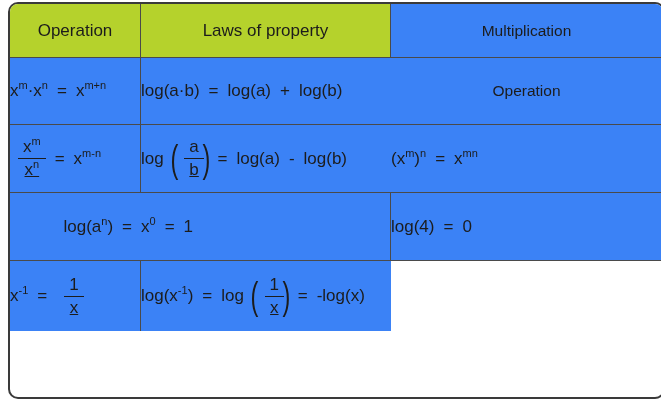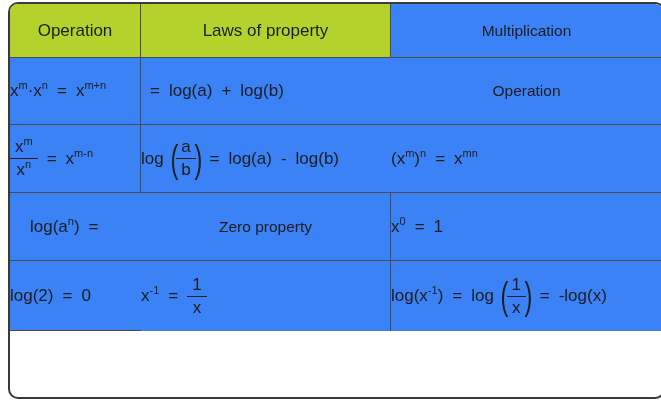--- a/index.html
+++ b/index.html
@@ -30,32 +30,32 @@
     background:#3b82f6;
   }
   .cell.c3{border-right:none;}
   .cell.rlast{border-bottom:none;}
   .cell.head{background:var(--green);font-size:17px;}
   .op-label{font-size:15.5px;}
   .formula{
     display:flex;align-items:center;
     width:100%;height:100%;font-size:17px;white-space:nowrap;
   }
-  .formula.left{justify-content:flex-start;padding-left:20px;}
+  .formula.left{justify-content:flex-end;padding-left:20px;}
   sup{
     font-size:11px;line-height:0;position:relative;top:-7px;
     vertical-align:baseline;letter-spacing:0;
   }
   .eq,.opr{margin:0 9px;}
   .frac{
     display:inline-flex;flex-direction:column;align-items:center;
-    line-height:1.15;text-align:center;
+    line-height:1.15;text-align:center;margin-left:8px;
   }
   .fnum{border-bottom:1.5px solid var(--ink);padding:0 5px 1px 5px;}
-  .fden{padding-top:1px;}
+  .fden{padding-top:1px;text-decoration:underline;}
   .bigp{
     display:inline-block;font-size:38px;font-weight:300;line-height:1;
     transform:scaleX(0.62);margin:0 -4px;
   }
   .bigp.afterfn{margin-left:0;}
   .fn{margin-right:4px;}
 </style>
 </head>
 <body>
 
@@ -73,20 +73,21 @@
   </div>
   <div class="cell c2">
     <div class="formula">
       <span><span>x</span><sup>m</sup><span>·</span><span>x</span><sup>n</sup></span>
       <span class="eq">=</span>
       <span><span>x</span><sup>m+n</sup></span>
     </div>
   </div>
   <div class="cell c3">
     <div class="formula">
+      <span>log(a·b)</span>
       <span class="eq">=</span>
       <span>log(a)</span>
       <span class="opr">+</span>
       <span>log(b)</span>
     </div>
   </div>
 
   <div class="cell c1">
     <span class="op-label">Operation</span>
   </div>
@@ -123,33 +124,30 @@
       <span><span>x</span><sup>mn</sup></span>
     </div>
   </div>
   <div class="cell c3">
     <div class="formula left">
       <span><span>log(a</span><sup>n</sup><span>)</span></span>
       <span class="eq">=</span>
     </div>
   </div>
 
-  <div class="cell c1">
-    <span class="op-label">Zero property</span>
-  </div>
   <div class="cell c2">
     <div class="formula">
       <span><span>x</span><sup>0</sup></span>
       <span class="eq">=</span>
       <span>1</span>
     </div>
   </div>
   <div class="cell c3">
     <div class="formula">
-      <span>log(2)</span>
+      <span>log(4)</span>
       <span class="eq">=</span>
       <span>0</span>
     </div>
   </div>
 
   <div class="cell c2 rlast">
     <div class="formula">
       <span><span>x</span><sup>-1</sup></span>
       <span class="eq">=</span>
       <span class="frac">

